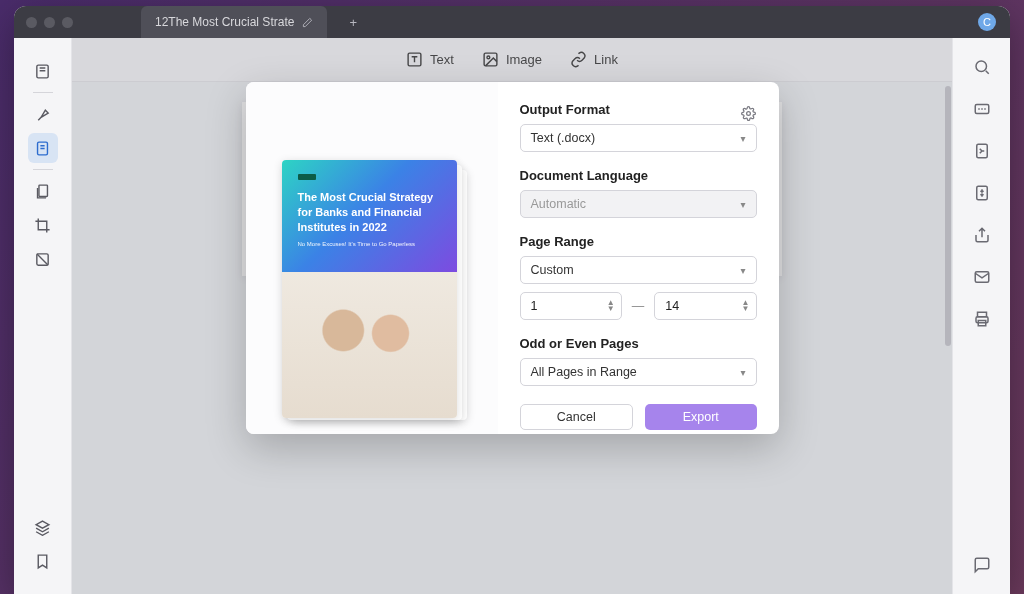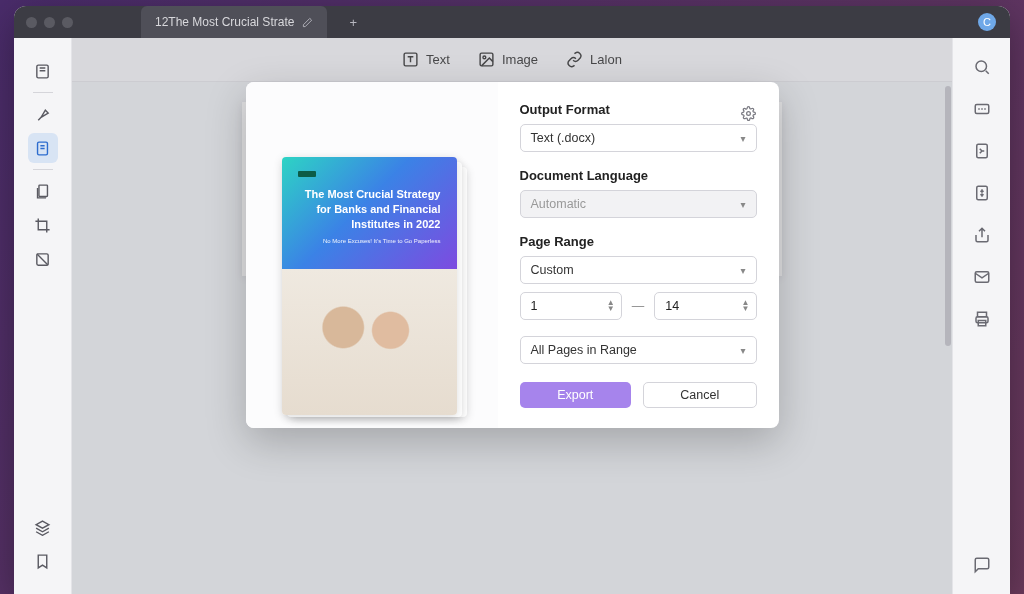--- a/index.html
+++ b/index.html
@@ -78,21 +78,21 @@
   }
   .modal {
     margin-top: 44px; width: 533px; background: #fff; border-radius: 8px;
     display: flex; box-shadow: 0 14px 40px rgba(0,0,0,.22);
     overflow: hidden;
   }
   .modal-left {
     width: 252px; background: #fcfcfd; display: flex; align-items: center;
     justify-content: center; padding: 30px 20px;
   }
-  .preview-stack { position: relative; width: 180px; height: 196px; text-align: right; }
+  .preview-stack { position: relative; width: 180px; height: 196px; }
   .preview-page {
     position: absolute; background: #fff; border-radius: 4px;
     box-shadow: 0 2px 10px rgba(0,0,0,.14); overflow: hidden;
   }
   .pp3 { top: 10px; left: 10px; width: 175px; height: 250px; }
   .pp2 { top: 5px; left: 5px; width: 175px; height: 255px; }
   .pp1 { top: 0; left: 0; width: 175px; height: 258px; display:flex; flex-direction:column; }
   .cover-top {
     flex: 0 0 112px;
     background: linear-gradient(135deg, #2dd4c4 0%, #3b82e6 45%, #7d4be0 100%);
@@ -102,21 +102,21 @@
   .cover-title { font-size: 11px; font-weight: 700; line-height: 1.35; }
   .cover-sub { font-size: 6px; margin-top: 6px; opacity: .92; }
   .cover-photo {
     flex: 1;
     background:
       radial-gradient(circle at 35% 40%, #d8b89a 0 14%, transparent 15%),
       radial-gradient(circle at 62% 42%, #e0bca0 0 13%, transparent 14%),
       linear-gradient(180deg, #efe9e0 0%, #e6dccf 100%);
   }
 
-  .modal-right { flex: 1; padding: 20px 22px 20px 22px; font-size: 12.5px; color: #222; }
+  .modal-right { flex: 1; padding: 20px 22px 4px 22px; font-size: 12.5px; color: #222; }
   .field { margin-bottom: 16px; }
   .field-row { display: flex; align-items: center; justify-content: space-between; }
   .field-label { font-weight: 600; font-size: 13px; color: #222; margin-bottom: 7px; }
   .select {
     width: 100%; height: 28px; border: 1px solid #d4d4da; border-radius: 5px;
     background: #fff; padding: 0 10px; display: flex; align-items: center;
     justify-content: space-between; font-size: 12.5px; color: #333; cursor: pointer;
   }
   .select.disabled { background: #f2f2f4; color: #999; cursor: default; justify-content: space-between; }
   .select .chev { color: #888; font-size: 10px; }
@@ -244,21 +244,21 @@
               <rect x="3" y="3" width="18" height="18" rx="2"></rect>
               <circle cx="9" cy="9" r="2"></circle>
               <path d="M21 15l-5-5L5 21"></path>
             </svg>
           <span>Image</span>
         </div>
         <div class="tb">
           <svg viewBox="0 0 24 24" fill="none" stroke="currentColor" stroke-width="2">
               <path d="M10 13a5 5 0 0 0 7 0l3-3a5 5 0 0 0-7-7l-1 1M14 11a5 5 0 0 0-7 0l-3 3a5 5 0 0 0 7 7l1-1"></path>
             </svg>
-          <span>Lalon</span>
+          <span>Link</span>
         </div>
       </div>
 
       <div class="doc-area">
         <div class="page">
           <span>ly, it will support achieving consumer expectations for a great, safe, and tailored digital banking experience (Lalon, 2015).
 Workers claim that looking for information and digitalize every document so you can perform any action you want. You can read, edit, annotate, convert, encrypt, print, organize and share PDF documents efficiently on Windows, Mac, iOS, and</span>
         </div>
       </div>
       <div class="scrollbar-indicator"></div>
@@ -329,32 +329,33 @@
                   <span>14</span>
                   <div class="stepper">
                       <span>▲</span>
                       <span>▼</span>
                     </div>
                 </div>
               </div>
             </div>
 
             <div class="field">
+              <div class="field-label">Odd or Even Pages</div>
               <div class="select">
                 <span>All Pages in Range</span>
                 <span class="chev">▾</span>
               </div>
             </div>
 
             <div class="modal-actions">
+              <div class="btn btn-secondary">
+                <span>Cancel</span>
+              </div>
               <div class="btn btn-primary">
                 <span>Export</span>
-              </div>
-              <div class="btn btn-secondary">
-                <span>Cancel</span>
               </div>
             </div>
 
           </div>
         </div>
       </div>
     </div>
 
     <div class="rightbar">
       <div class="rt">

